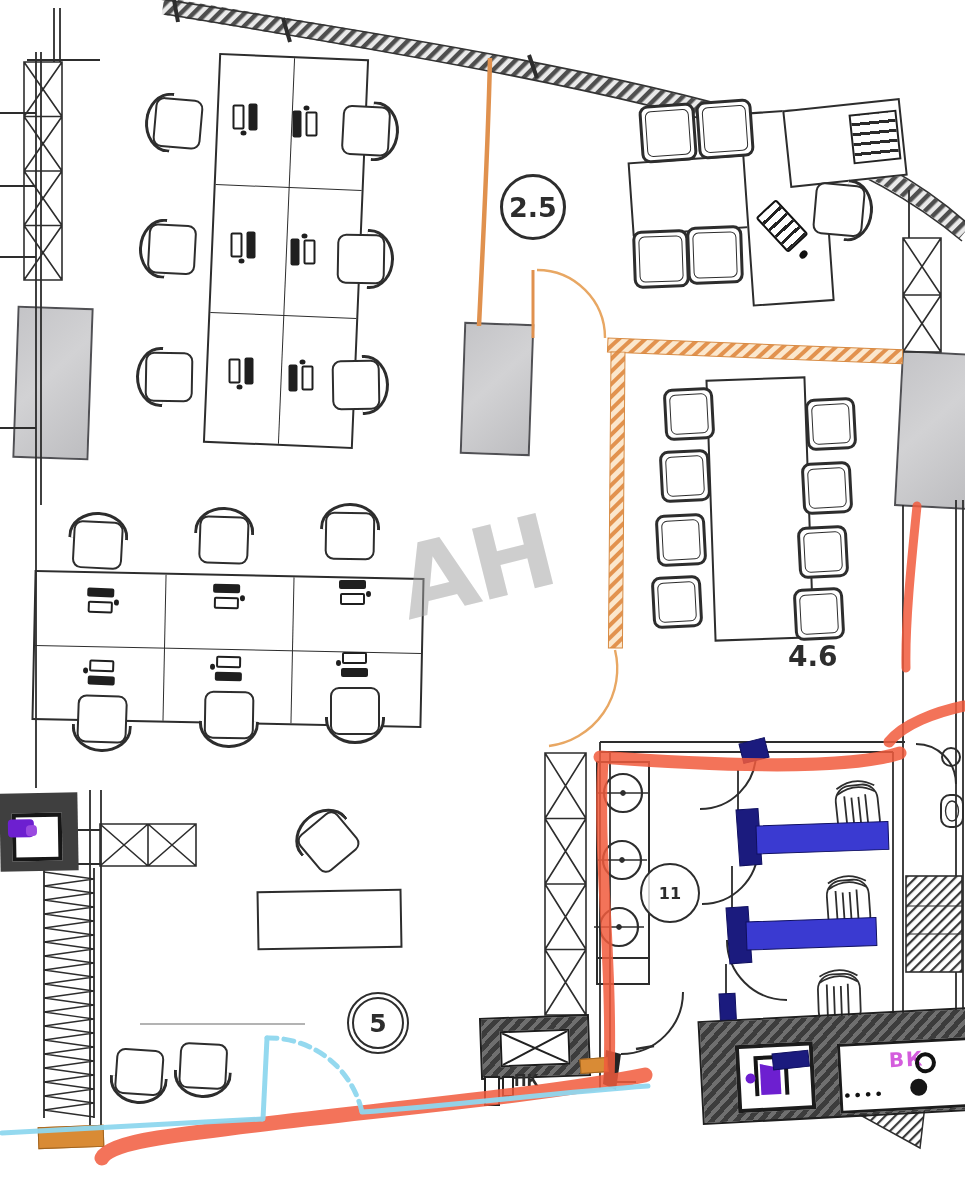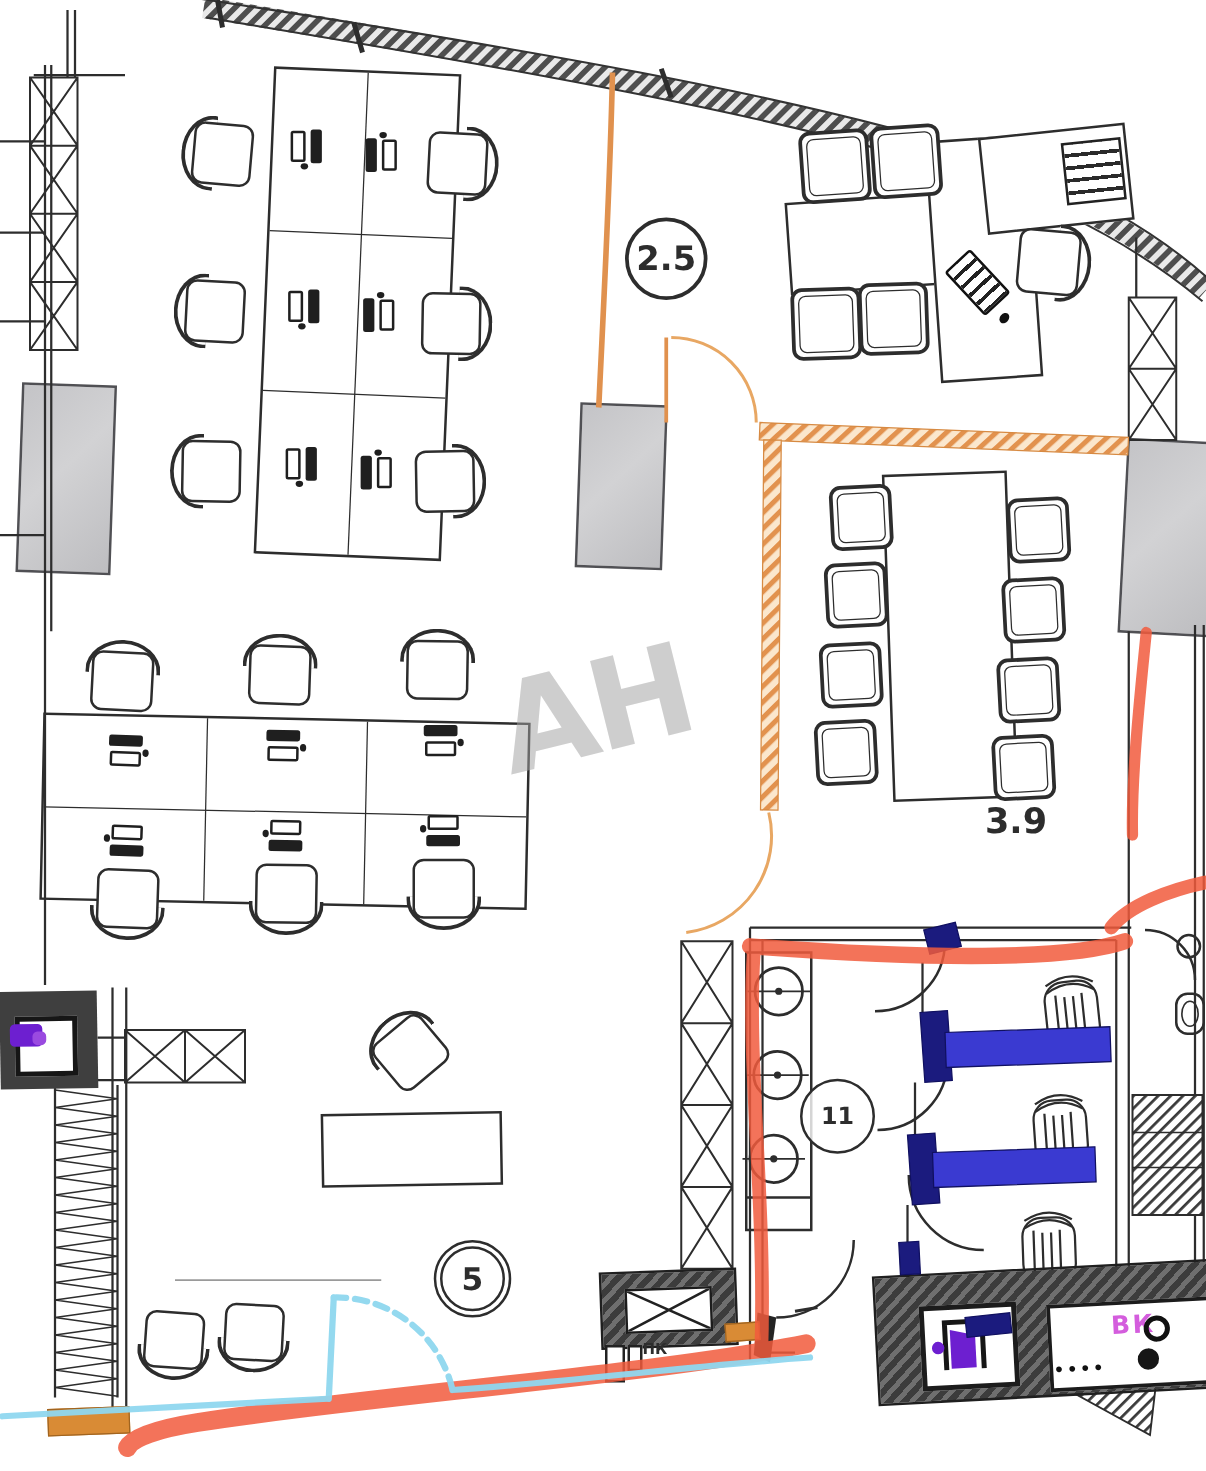--- a/index.html
+++ b/index.html
@@ -197,21 +197,21 @@
   <div class="dkblock" style="left:480px;top:1016px;width:106px;height:58px;transform:rotate(-2deg)">
     <div class="whitebox" style="left:18px;top:12px;width:66px;height:32px;border-width:2.5px">
       <svg width="66" height="32" viewBox="0 0 66 32">
           <path d="M0,0 L66,32 M66,0 L0,32" stroke="#222" stroke-width="2" fill="none"></path>
         </svg>
     </div>
   </div>
   <div class="leg" style="left:484px;top:1076px;width:12px;height:26px"></div>
   <div class="leg" style="left:502px;top:1076px;width:8px;height:17px"></div>
   <div class="sill" style="left:580px;top:1058px;width:26px;height:13px;transform:rotate(-4deg)"></div>
-  <div class="plain-label" style="left:514px;top:1072px;font-size:12px">ПК</div>
+  <div class="plain-label" style="left:514px;top:1072px;font-size:15px">ПК</div>
 
   <div class="dkblock" style="left:700px;top:1014px;width:268px;height:100px;transform:rotate(-3deg)">
     <div class="whitebox" style="left:34px;top:24px;width:70px;height:60px;border-width:4px">
       <svg width="62" height="52" viewBox="0 0 62 52">
         <path d="M16,48 V10 H46 V48" fill="#fff" stroke="#161616" stroke-width="4"></path>
         <path d="M20,16 L40,21 V47 H20 Z" fill="#6d1fd0"></path>
         <circle cx="10" cy="30" r="5" fill="#6d1fd0"></circle>
       </svg>
     </div>
     <div class="whitebox" style="left:136px;top:28px;width:128px;height:64px">
@@ -220,22 +220,22 @@
       <div class="blkring" style="left:74px;top:10px;width:13px;height:13px;border:4px solid #111"></div>
       <div class="blkring" style="left:68px;top:36px;width:17px;height:17px;background:#161616"></div>
     </div>
   </div>
 
   <div class="sill" style="left:38px;top:1126px;width:64px;height:20px;transform:rotate(-2deg)"></div>
 
   <div class="room-circle" style="left:500px;top:174px;width:60px;height:60px;font-size:27px">
       <span>2.5</span>
     </div>
-  <div class="plain-label" style="left:788px;top:640px;font-size:28px">3.9</div>
-  <div class="room-circle" style="left:640px;top:863px;width:56px;height:56px;font-size:19px;border-width:2.5px">
+  <div class="plain-label" style="left:788px;top:640px;font-size:28px">4.6</div>
+  <div class="room-circle" style="left:640px;top:863px;width:56px;height:56px;font-size:16px;border-width:2.5px">
       <span>11</span>
     </div>
   <div class="room-circle ring2" style="left:347px;top:992px;width:58px;height:58px;font-size:25px;border-width:2.5px">
       <span>5</span>
     </div>
 
   <div id="wm">АН</div>
 
   <svg id="marks" width="965" height="1177" viewBox="0 0 965 1177">
     <g id="blue-partitions" stroke="#101060" stroke-width="1">

